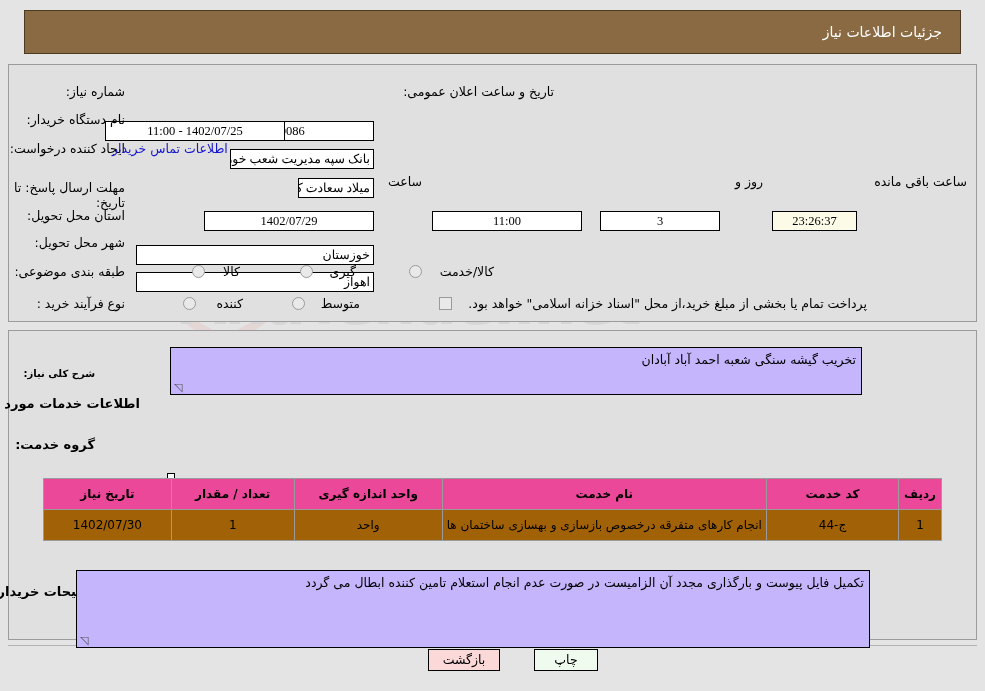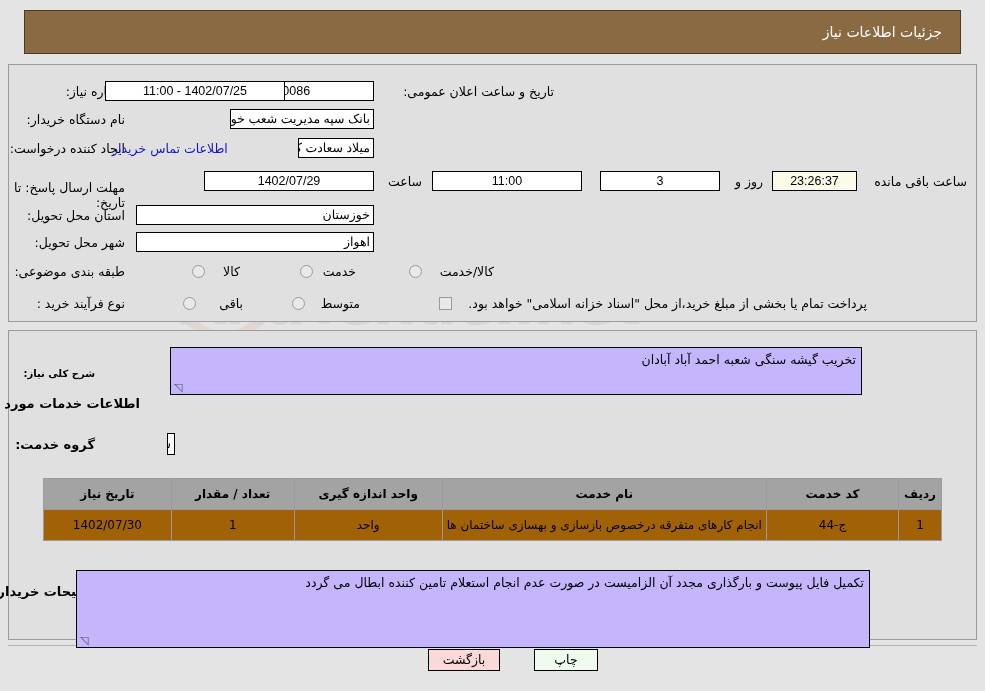--- a/index.html
+++ b/index.html
@@ -84,28 +84,29 @@
     line-height: 15px;
   }
   .lbl-b { font-weight: bold; }
 
   .fld {
     position: absolute;
     z-index: 4;
     background: #ffffff;
     border: 1px solid #000000;
     box-sizing: border-box;
-    font-family: Liberation Sans, sans-serif;
+    font-family: Liberation Serif, serif;
     font-size: 12.5px;
     color: #000;
     padding: 0 3px;
     line-height: 18px;
     height: 20px;
     overflow: hidden;
     white-space: nowrap;
+    margin-top: 40px;
   }
   .fld.center { text-align: center; }
   .fld.right  { text-align: right; }
   .fld.timer  { background: #fbfbe8; text-align: center; }
 
   .link {
     position: absolute;
     z-index: 4;
     color: #1515d0;
     font-size: 12.5px;
@@ -163,21 +164,21 @@
     font-size: 12px;
     background: #ffffff;
   }
   .tbl th, .tbl td {
     border: 1px solid #9b9b9b;
     padding: 4px 4px;
     text-align: center;
     white-space: nowrap;
   }
   .tbl th {
-    background: #a3a3a3;
+    background: #ec4899;
     font-weight: bold;
     height: 22px;
   }
   .tbl td { background: #a16207; height: 22px; }
 
   
   .btn {
     position: absolute;
     z-index: 4;
     border: 1px solid #000;
@@ -241,27 +242,27 @@
 <div class="lbl" style="right:860px; top:208px;">استان محل تحویل:</div>
 <div class="fld right" style="right:611px; top:205px; width:238px;">خوزستان</div>
 
 <div class="lbl" style="right:860px; top:235px;">شهر محل تحویل:</div>
 <div class="fld right" style="right:611px; top:232px; width:238px;">اهواز</div>
 
 <div class="lbl" style="right:860px; top:264px;">طبقه بندی موضوعی:</div>
 <span class="radio" style="right:780px; top:265px;"></span>
 <div class="lbl" style="right:745px; top:264px;">کالا</div>
 <span class="radio" style="right:672px; top:265px;"></span>
-<div class="lbl" style="right:629px; top:264px;">خدمت</div>
+<div class="lbl" style="right:629px; top:264px;">گیری</div>
 <span class="radio" style="right:563px; top:265px;"></span>
 <div class="lbl" style="right:491px; top:264px;">کالا/خدمت</div>
 
 <div class="lbl" style="right:860px; top:296px;">نوع فرآیند خرید :</div>
 <span class="radio" style="right:789px; top:297px;"></span>
-<div class="lbl" style="right:742px; top:296px;">باقی</div>
+<div class="lbl" style="right:742px; top:296px;">کننده</div>
 <span class="radio" style="right:680px; top:297px;"></span>
 <div class="lbl" style="right:625px; top:296px;">متوسط</div>
 <span class="chk" style="right:533px; top:297px;"></span>
 <div class="lbl" style="right:118px; top:296px;">پرداخت تمام یا بخشی از مبلغ خرید،از محل "اسناد خزانه اسلامی" خواهد بود.</div>
 
 <div class="panel" id="panel-mid"></div>
 
 <div class="lbl lbl-b" style="right:890px; top:366px; font-size:10px;">شرح کلی نیاز:</div>
 <div class="ta" style="right:123px; top:347px; left:170px; height:48px;">
   <span>تخریب گیشه سنگی شعبه احمد آباد آبادان</span>

